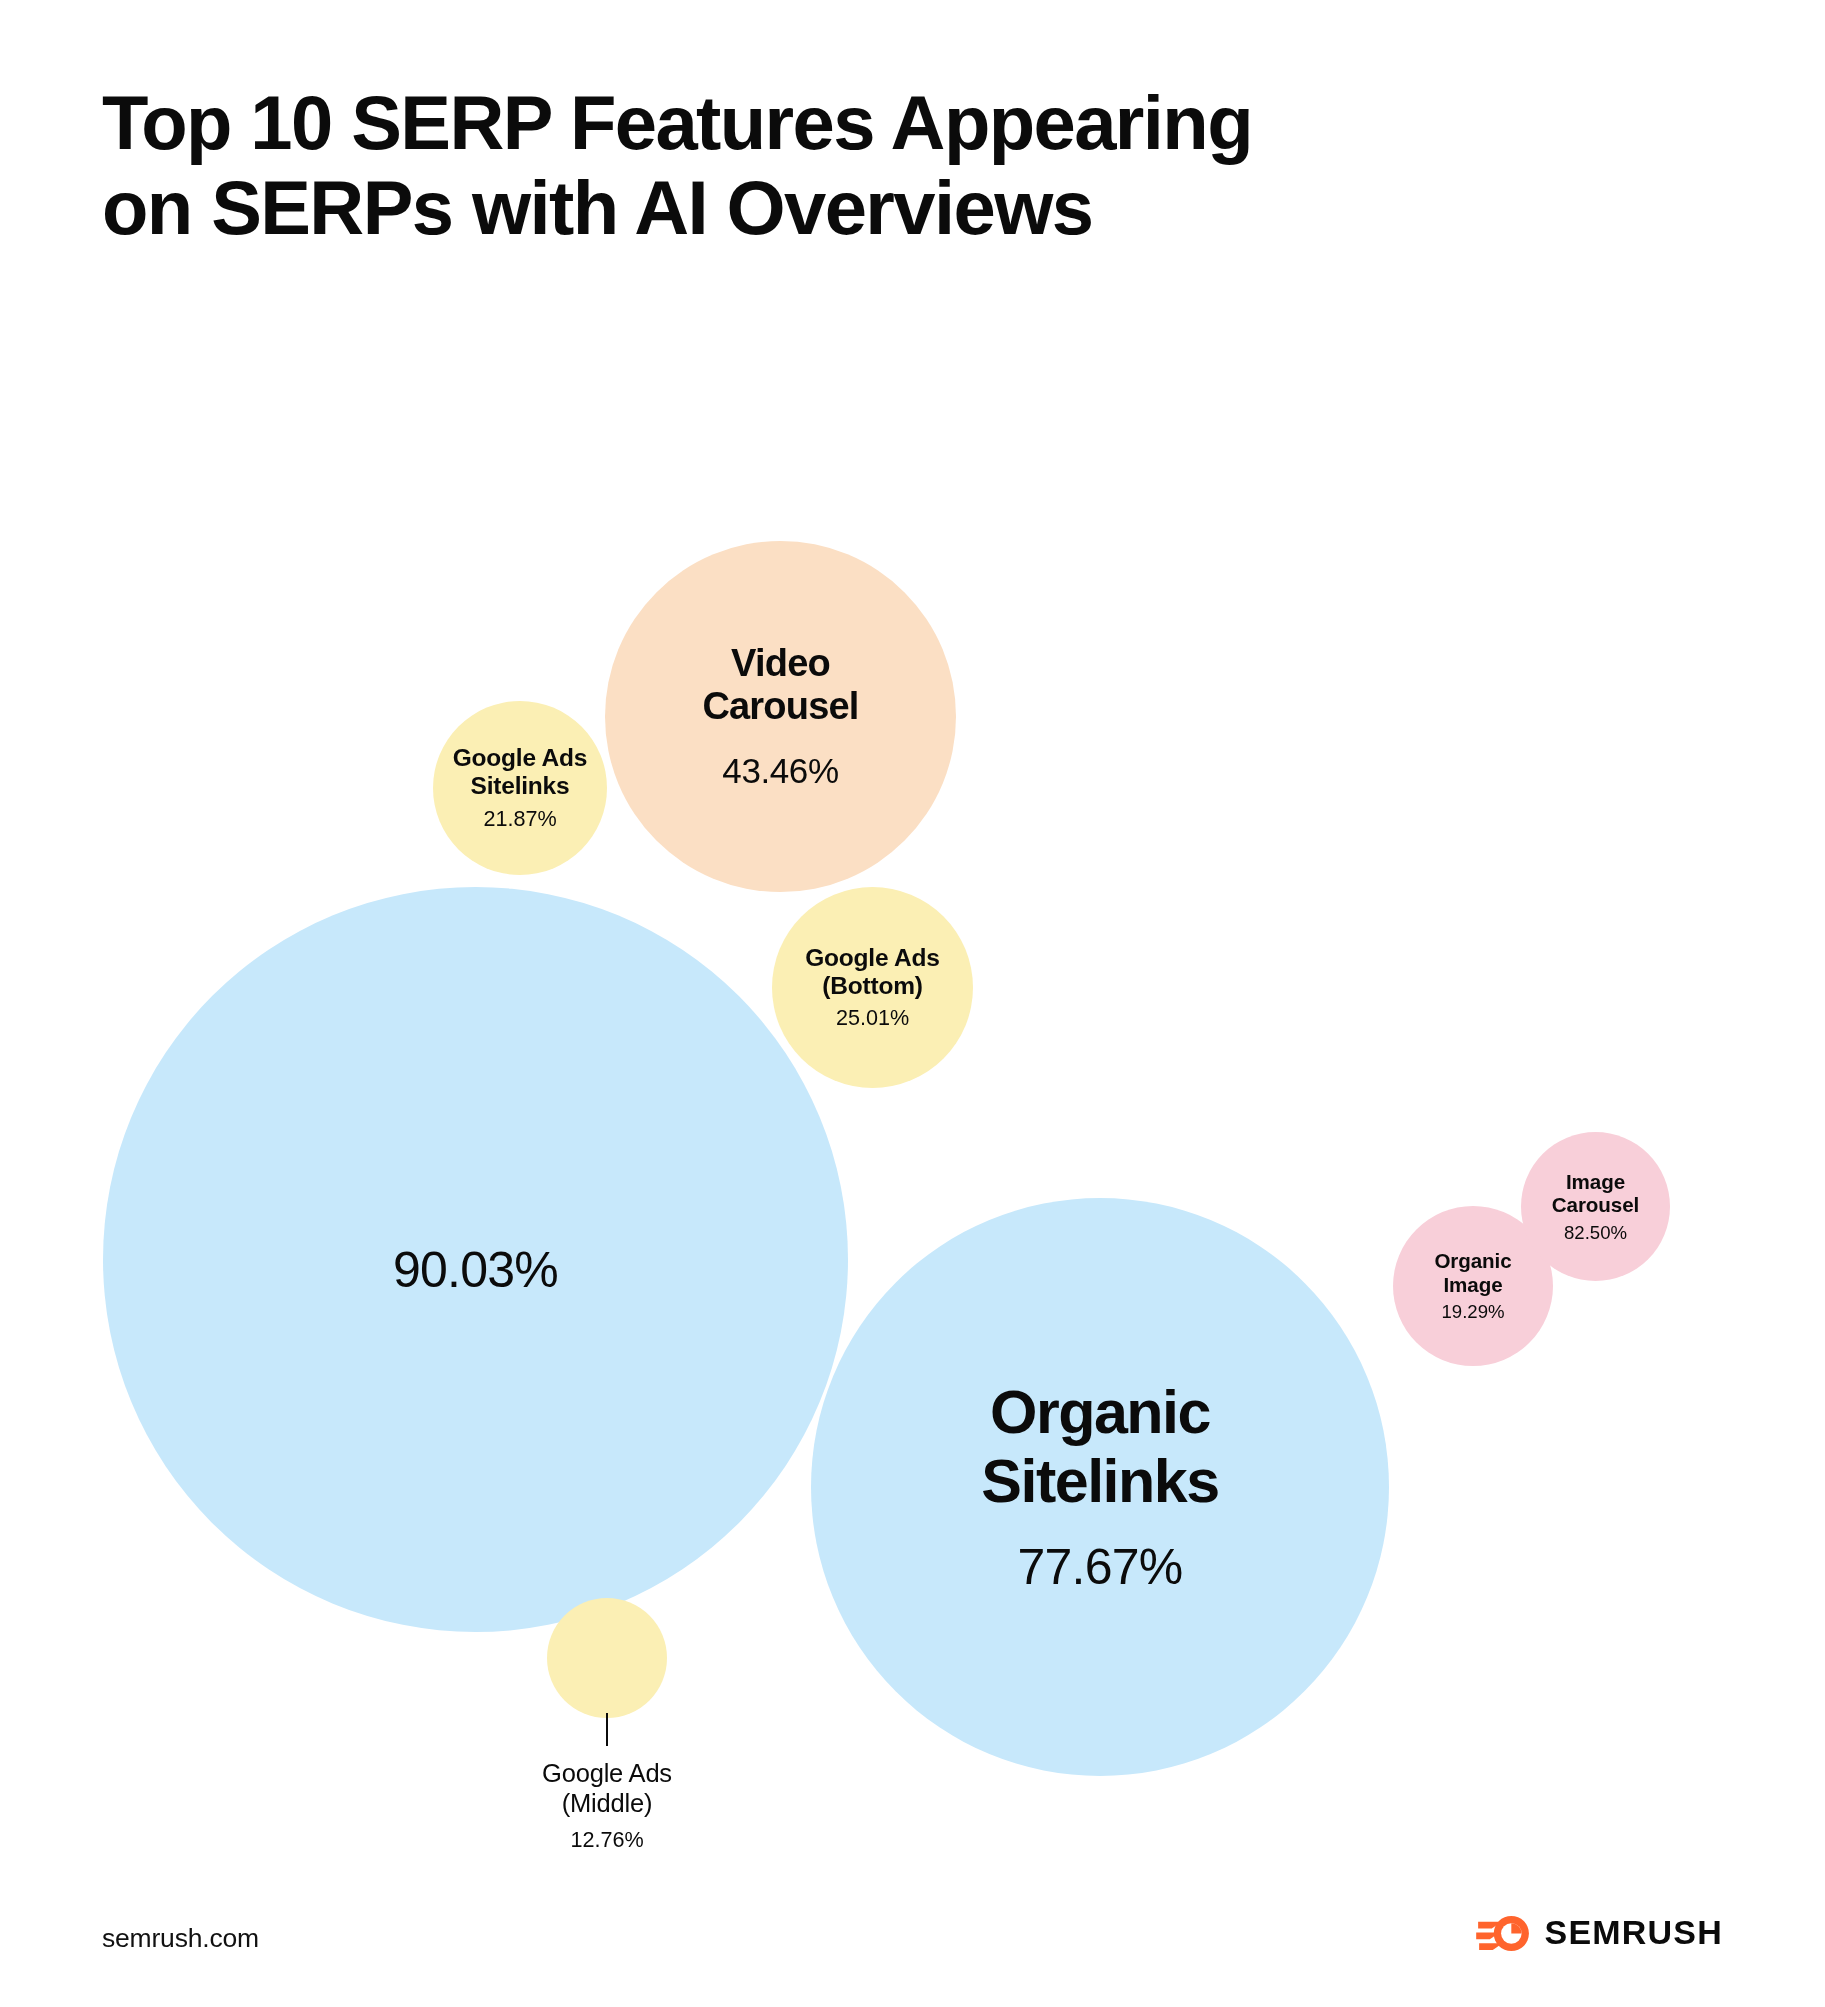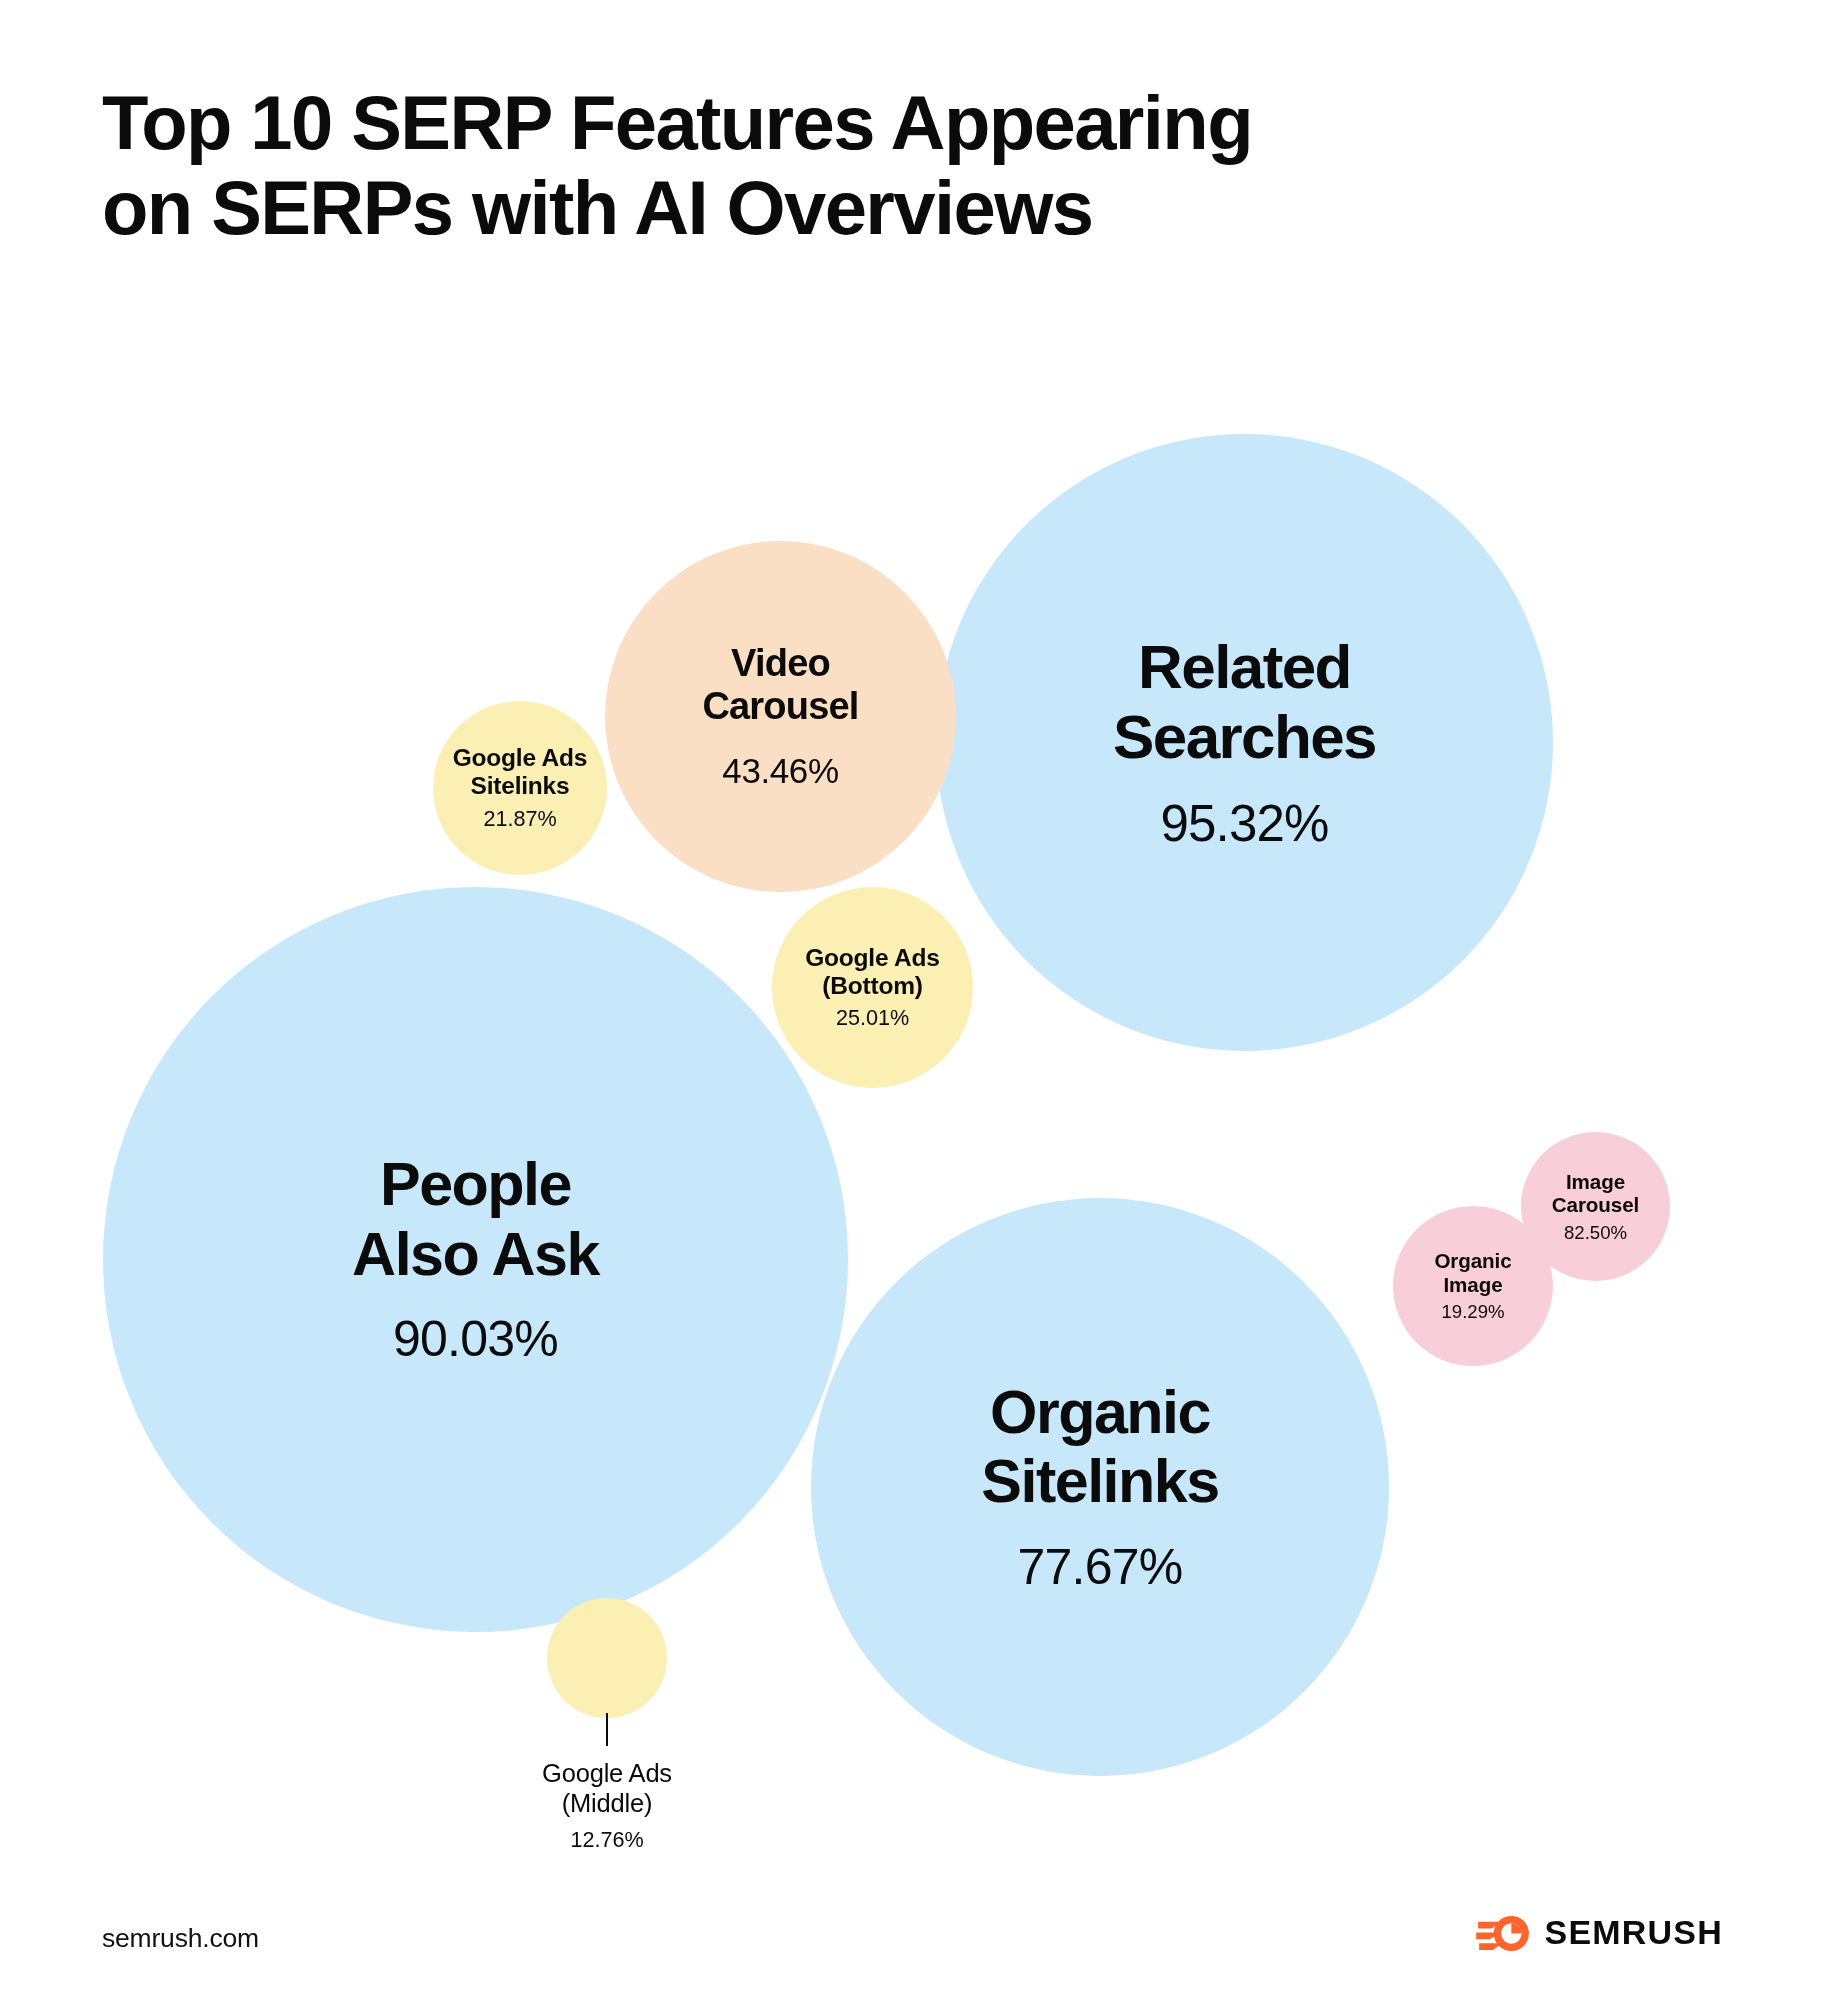--- a/index.html
+++ b/index.html
@@ -150,29 +150,22 @@
 
 <div class="page">
 
   <div class="header">
     <h1 class="title">Top 10 SERP Features Appearing
 on SERPs with AI Overviews</h1>
   </div>
 
   <div class="chart">
 
-    <div class="bubble tier-xl" style="left:936px; top:434px; width:617px; height:617px; background:#C7E8FB;">
-      <div class="b-label">Related
-Searches</div>
-      <div class="b-value">95.32%</div>
-    </div>
 
     <div class="bubble tier-lg" style="left:103px; top:887px; width:745px; height:745px; background:#C7E8FB;">
-      <div class="b-label">People
-Also Ask</div>
       <div class="b-value">90.03%</div>
     </div>
 
     <div class="bubble tier-lg" style="left:811px; top:1198px; width:578px; height:578px; background:#C7E8FB;">
       <div class="b-label">Organic
 Sitelinks</div>
       <div class="b-value">77.67%</div>
     </div>
 
     <div class="bubble tier-md" style="left:605px; top:541px; width:351px; height:351px; background:#FBDFC4;">

